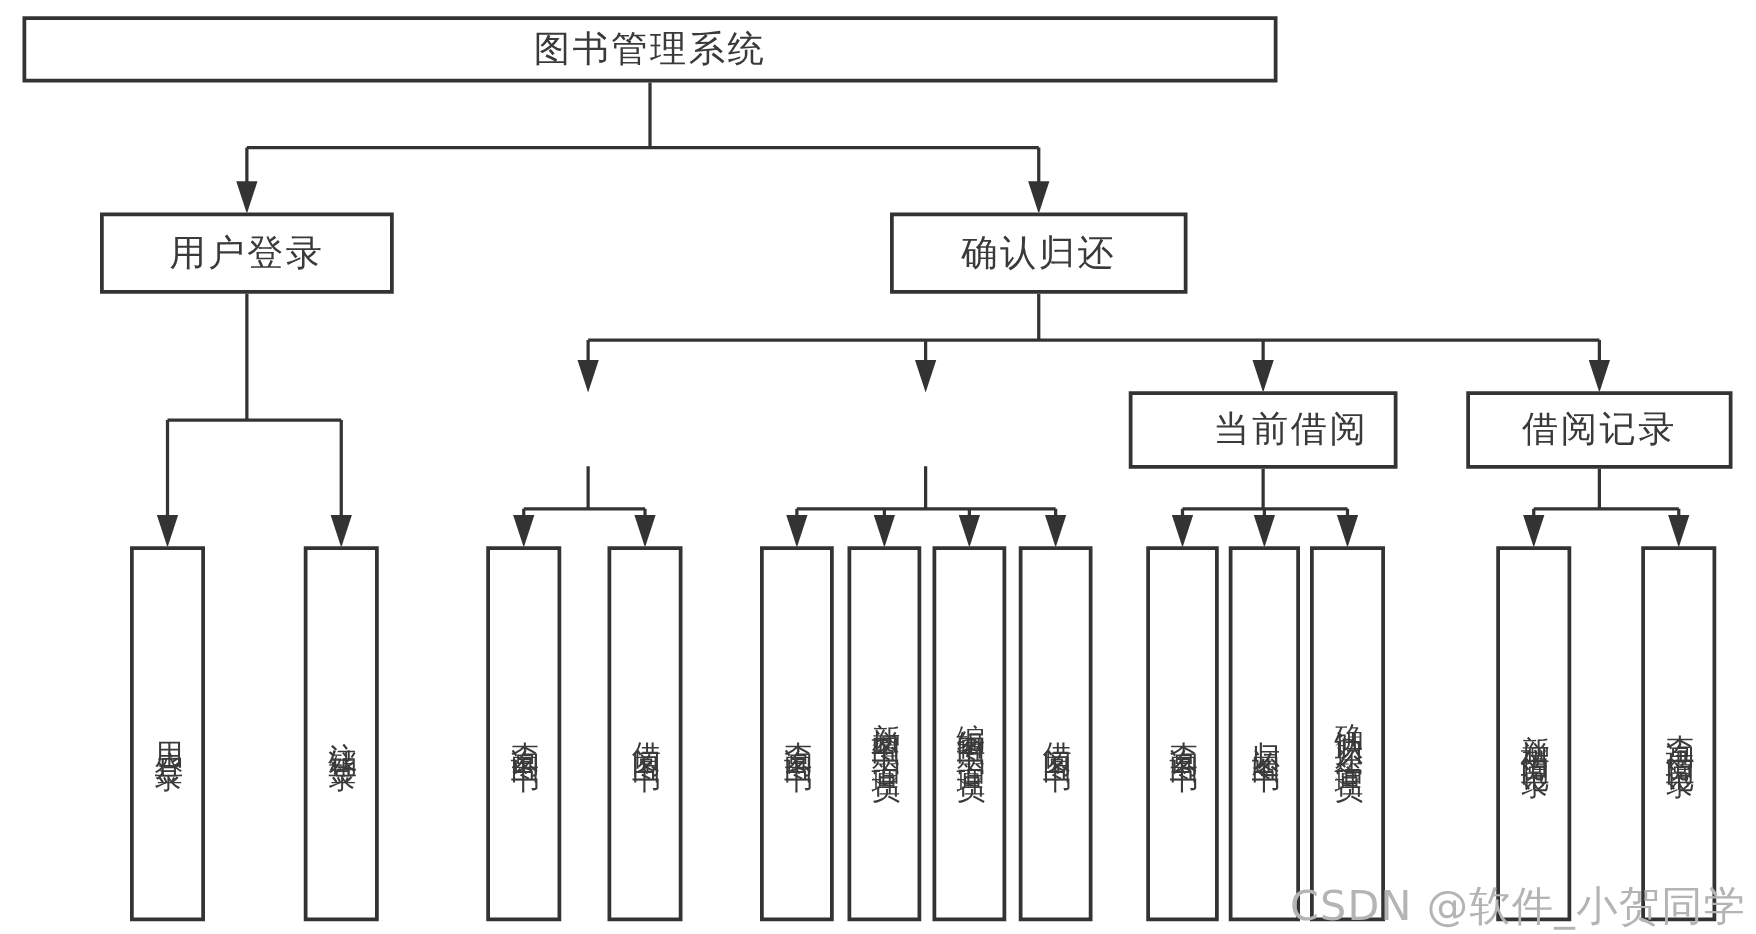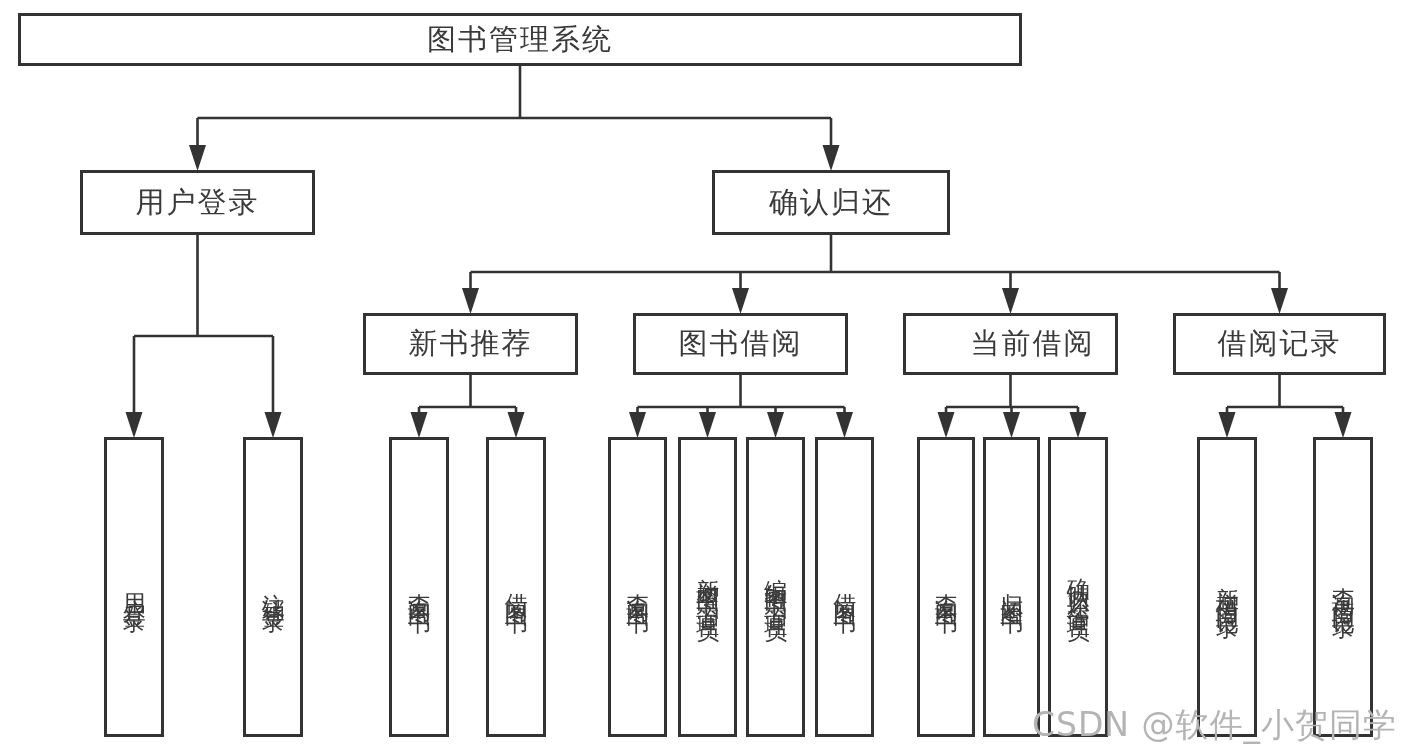--- a/index.html
+++ b/index.html
@@ -117,26 +117,20 @@
   <div class="nodes-layer" id="nodes">
       <div class="node horizontal" style="left: 18px; top: 13px; width: 1004px; height: 53px;">
         <span class="node-label">图书管理系统</span>
       </div>
       <div class="node horizontal" style="left: 80px; top: 170px; width: 235px; height: 65px;">
         <span class="node-label">用户登录</span>
       </div>
       <div class="node horizontal" style="left: 712px; top: 170px; width: 238px; height: 65px;">
         <span class="node-label">确认归还</span>
       </div>
-      <div class="node horizontal" style="left: 363px; top: 313px; width: 215px; height: 62px;">
-        <span class="node-label">新书推荐</span>
-      </div>
-      <div class="node horizontal" style="left: 633px; top: 313px; width: 215px; height: 62px;">
-        <span class="node-label">图书借阅</span>
-      </div>
       <div class="node horizontal" style="left: 903px; top: 313px; width: 215px; height: 62px; padding-left: 44px;">
         <span class="node-label">当前借阅</span>
       </div>
       <div class="node horizontal" style="left: 1173px; top: 313px; width: 213px; height: 62px;">
         <span class="node-label">借阅记录</span>
       </div>
       <div class="node vertical" style="left: 104px; top: 437px; width: 60px; height: 300px;">
         <span class="node-label">用户登录</span>
       </div>
       <div class="node vertical" style="left: 243px; top: 437px; width: 60px; height: 300px;">

